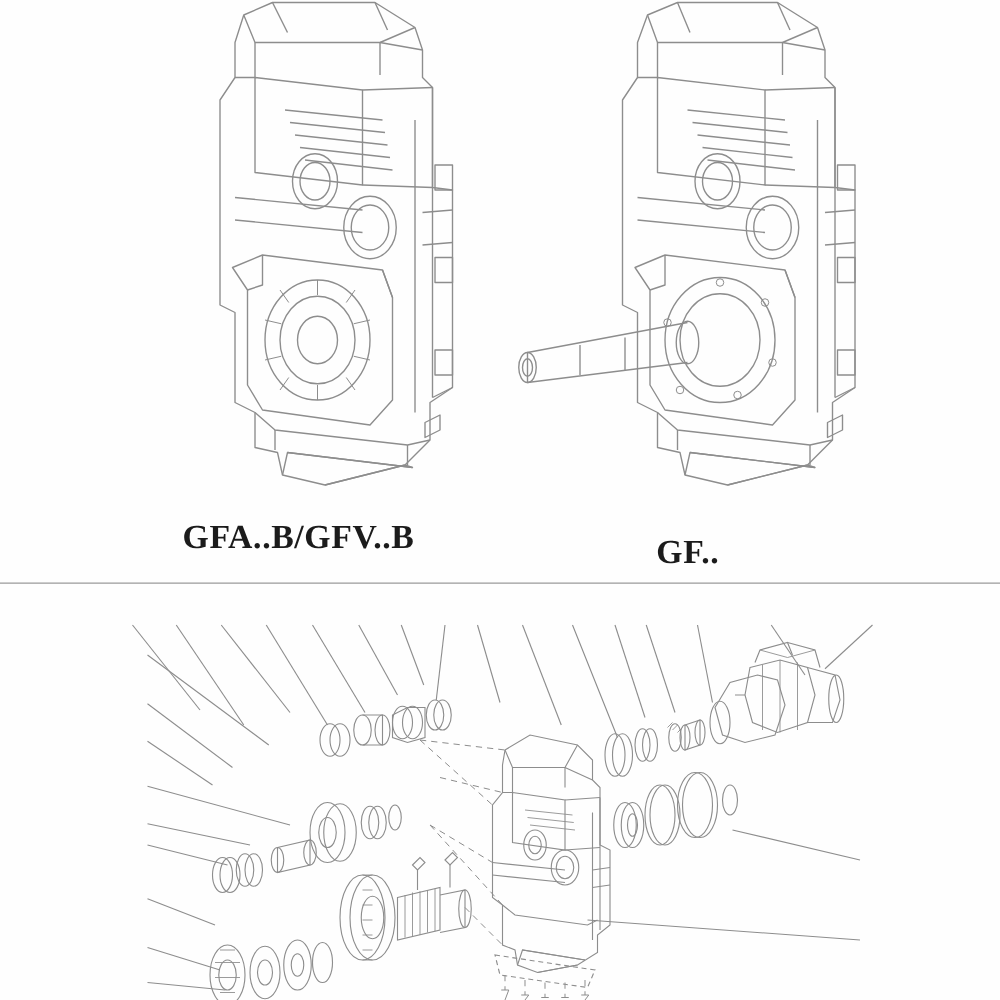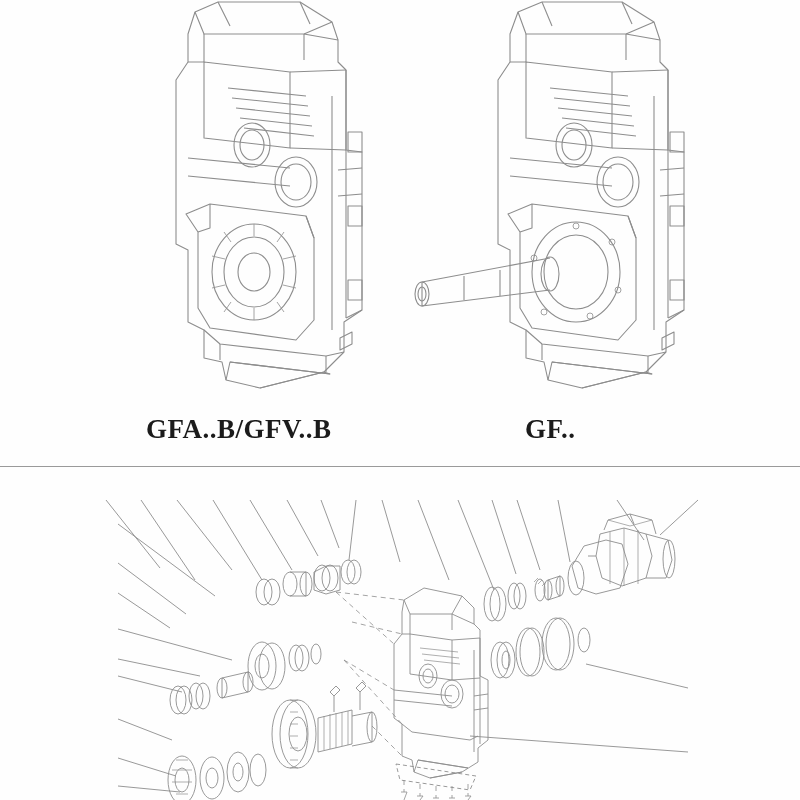--- a/index.html
+++ b/index.html
@@ -46,21 +46,21 @@
   .caption {
     position: absolute;
     font-family: "Liberation Serif", serif;
     font-weight: bold;
     font-size: 27px;
     letter-spacing: 0.5px;
     color: #1b1b1b;
     white-space: nowrap;
   }
   .caption.c1 { left: 133px; top: 6px; }
-  .caption.c2 { left: 512px; top: 6px; }
+  .caption.c2 { left: 512px; top: 18px; }
 
   
   .divider {
     position: absolute;
     left: 0;
     top: 466px;
     width: 800px;
     height: 1px;
     background: #9a9a9a;
   }

